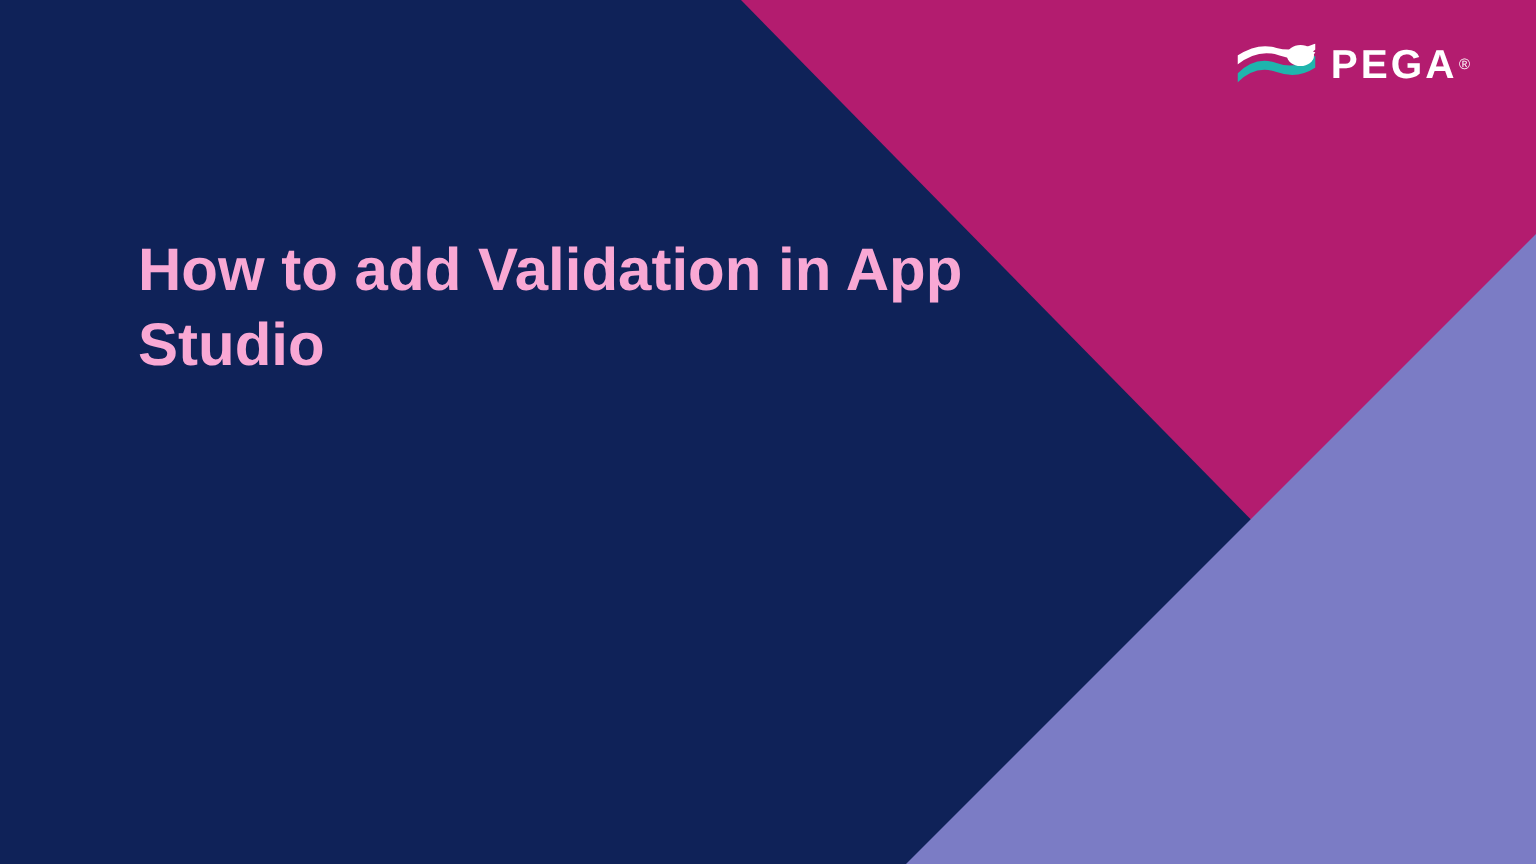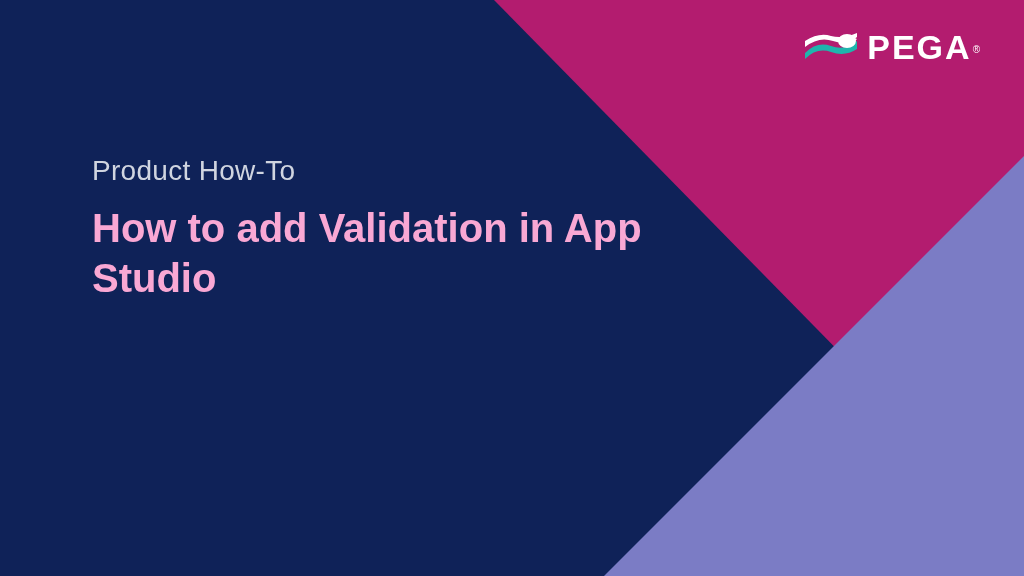--- a/index.html
+++ b/index.html
@@ -63,21 +63,21 @@
       align-items: center;
       gap: 10px;
     }
     .logo-icon {
       width: 52px;
       height: 30px;
       position: relative;
     }
     .logo-text {
       color: #ffffff;
-      font-size: 34px;
+      font-size: 27px;
       font-weight: 700;
       letter-spacing: 2px;
     }
     .logo-trademark {
       color: #ffffff;
       font-size: 10px;
       vertical-align: super;
       margin-left: 1px;
     }
   </style>
@@ -95,15 +95,14 @@
       <ellipse cx="42" cy="8" rx="9" ry="7" fill="#ffffff"></ellipse>
       <path d="M 47 4 L 52 6 L 49 9 Z" fill="#ffffff"></path>
     </svg>
   </div>
   <div>
     <span class="logo-text">PEGA</span><span class="logo-trademark">®</span>
   </div>
 </div>
 
 <div class="content">
-  <div class="subtitle">Product How-To</div>
   <div class="title">How to add Validation in App Studio</div>
 </div>
 
 </body></html>

